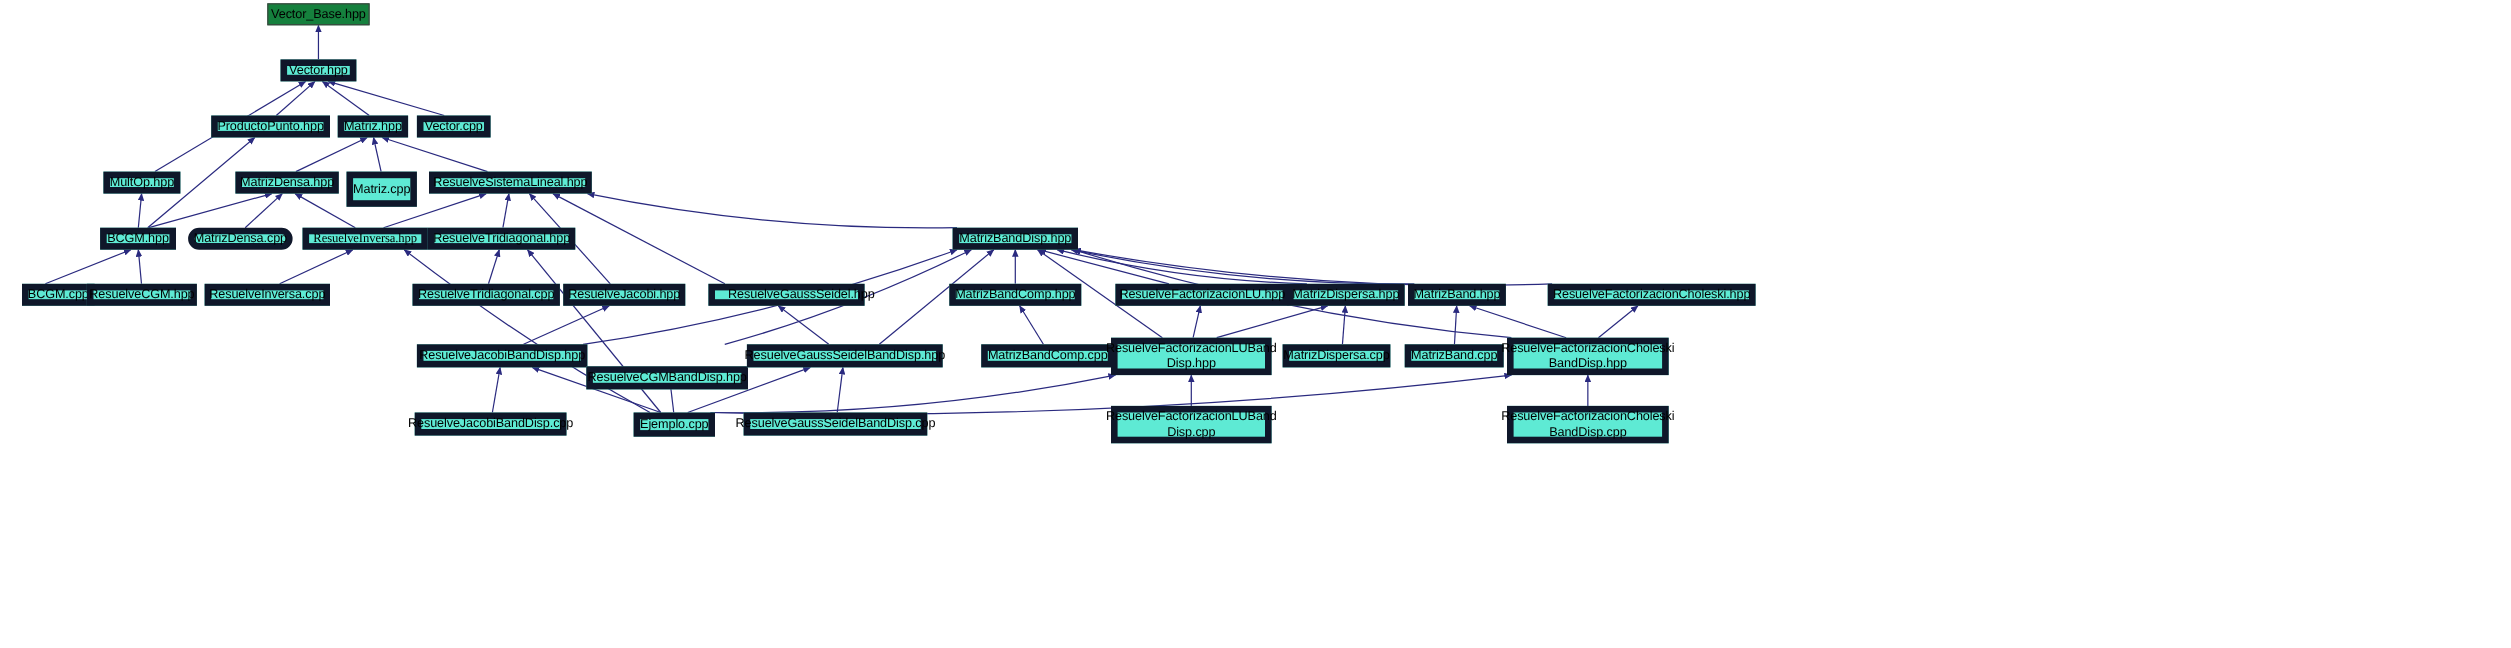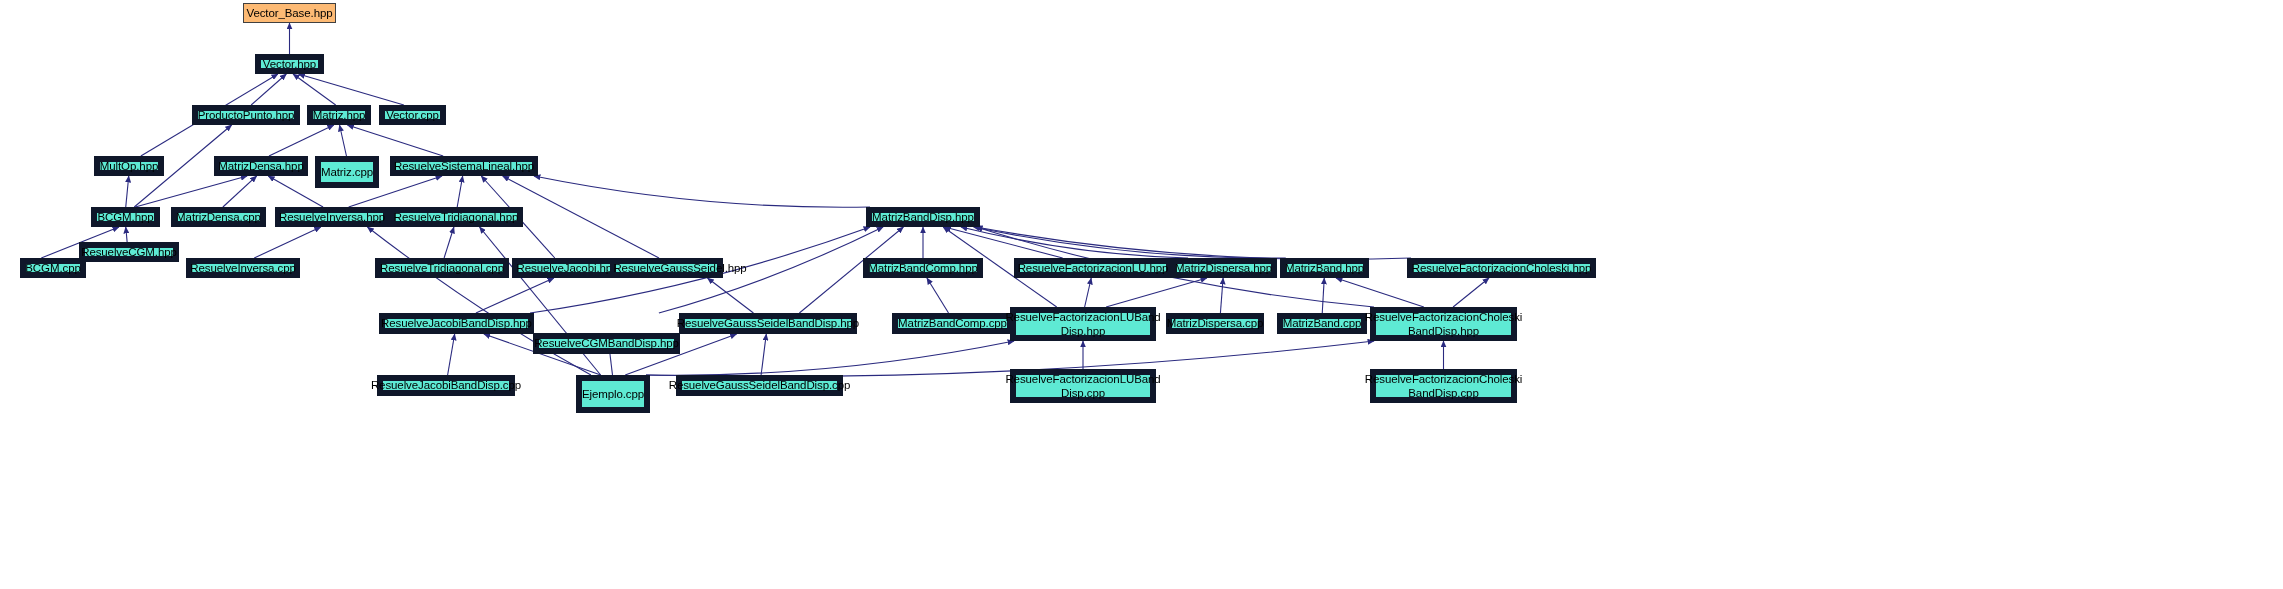--- a/index.html
+++ b/index.html
@@ -36,21 +36,21 @@
     line-height: 13px;
     text-align: center;
     display: flex;
     align-items: center;
     justify-content: center;
     white-space: pre-line;
     letter-spacing: -0.1px;
     z-index: 5;
   }
   .node.root {
-    background: #fdba74;
+    background: #15803d;
     border: 1px solid #404040;
   }
   .node.two-line {
     line-height: 14px;
   }
 </style>
 </head>
 <body>
 
 <div id="graph">
@@ -117,45 +117,45 @@
 <div class="node root" style="left: 243px; top: 3px; width: 93px; height: 20px;">Vector_Base.hpp</div>
     <div class="node" style="left: 255px; top: 54px; width: 69px; height: 20px;">Vector.hpp</div>
     <div class="node" style="left: 192px; top: 105px; width: 108px; height: 20px;">ProductoPunto.hpp</div>
     <div class="node" style="left: 307px; top: 105px; width: 64px; height: 20px;">Matriz.hpp</div>
     <div class="node" style="left: 379px; top: 105px; width: 67px; height: 20px;">Vector.cpp</div>
     <div class="node" style="left: 94px; top: 156px; width: 70px; height: 20px;">MultOp.hpp</div>
     <div class="node" style="left: 214px; top: 156px; width: 94px; height: 20px;">MatrizDensa.hpp</div>
     <div class="node" style="left: 315px; top: 156px; width: 64px; height: 32px;">Matriz.cpp</div>
     <div class="node" style="left: 390px; top: 156px; width: 148px; height: 20px;">ResuelveSistemaLineal.hpp</div>
     <div class="node" style="left: 91px; top: 207px; width: 69px; height: 20px;">BCGM.hpp</div>
-    <div class="node" style="left: 171px; top: 207px; width: 95px; height: 20px;">MatrizDensa.cpp</div>
-    <div class="node" style="left: 275px; top: 207px; width: 114px; height: 20px;">ResuelveInversa.hpp</div>
+    <div class="node" style="left: 171px; top: 207px; width: 95px; height: 20px; border-radius: 10px;">MatrizDensa.cpp</div>
+    <div class="node" style="left: 275px; top: 207px; width: 114px; height: 20px; font-family: Liberation Serif, serif;">ResuelveInversa.hpp</div>
     <div class="node" style="left: 389px; top: 207px; width: 134px; height: 20px;">ResuelveTridiagonal.hpp</div>
     <div class="node" style="left: 866px; top: 207px; width: 114px; height: 20px;">MatrizBandDisp.hpp</div>
     <div class="node" style="left: 20px; top: 258px; width: 66px; height: 20px;">BCGM.cpp</div>
-    <div class="node" style="left: 79px; top: 242px; width: 100px; height: 20px;">ResuelveCGM.hpp</div>
+    <div class="node" style="left: 79px; top: 258px; width: 100px; height: 20px;">ResuelveCGM.hpp</div>
     <div class="node" style="left: 186px; top: 258px; width: 114px; height: 20px;">ResuelveInversa.cpp</div>
     <div class="node" style="left: 375px; top: 258px; width: 134px; height: 20px;">ResuelveTridiagonal.cpp</div>
     <div class="node" style="left: 512px; top: 258px; width: 111px; height: 20px;">ResuelveJacobi.hpp</div>
-    <div class="node" style="left: 610px; top: 258px; width: 113px; height: 20px; padding-left: 27px;">ResuelveGaussSeidel.hpp</div>
+    <div class="node" style="left: 644px; top: 258px; width: 142px; height: 20px; padding-left: 27px;">ResuelveGaussSeidel.hpp</div>
     <div class="node" style="left: 863px; top: 258px; width: 120px; height: 20px;">MatrizBandComp.hpp</div>
     <div class="node" style="left: 1014px; top: 258px; width: 158px; height: 20px;">ResuelveFactorizacionLU.hpp</div>
     <div class="node" style="left: 1170px; top: 258px; width: 107px; height: 20px;">MatrizDispersa.hpp</div>
     <div class="node" style="left: 1280px; top: 258px; width: 89px; height: 20px;">MatrizBand.hpp</div>
     <div class="node" style="left: 1407px; top: 258px; width: 189px; height: 20px;">ResuelveFactorizacionCholeski.hpp</div>
     <div class="node" style="left: 379px; top: 313px; width: 155px; height: 21px;">ResuelveJacobiBandDisp.hpp</div>
     <div class="node" style="left: 533px; top: 313px; width: 147px; height: 21px; margin-top: 20px;">ResuelveCGMBandDisp.hpp</div>
     <div class="node" style="left: 679px; top: 313px; width: 178px; height: 21px;">ResuelveGaussSeidelBandDisp.hpp</div>
     <div class="node" style="left: 892px; top: 313px; width: 121px; height: 21px;">MatrizBandComp.cpp</div>
     <div class="node two-line" style="left: 1010px; top: 307px; width: 146px; height: 34px;">ResuelveFactorizacionLUBand
 Disp.hpp</div>
     <div class="node" style="left: 1166px; top: 313px; width: 98px; height: 21px;">MatrizDispersa.cpp</div>
     <div class="node" style="left: 1277px; top: 313px; width: 90px; height: 21px;">MatrizBand.cpp</div>
     <div class="node two-line" style="left: 1370px; top: 307px; width: 147px; height: 34px;">ResuelveFactorizacionCholeski
 BandDisp.hpp</div>
     <div class="node" style="left: 377px; top: 375px; width: 138px; height: 21px;">ResuelveJacobiBandDisp.cpp</div>
-    <div class="node" style="left: 576px; top: 375px; width: 74px; height: 38px;">Ejemplo.cpp</div>
+    <div class="node" style="left: 576px; top: 375px; width: 74px; height: 22px;">Ejemplo.cpp</div>
     <div class="node" style="left: 676px; top: 375px; width: 167px; height: 21px;">ResuelveGaussSeidelBandDisp.cpp</div>
     <div class="node two-line" style="left: 1010px; top: 369px; width: 146px; height: 34px;">ResuelveFactorizacionLUBand
 Disp.cpp</div>
     <div class="node two-line" style="left: 1370px; top: 369px; width: 147px; height: 34px;">ResuelveFactorizacionCholeski
 BandDisp.cpp</div>
   </div>
 
 </body></html>

